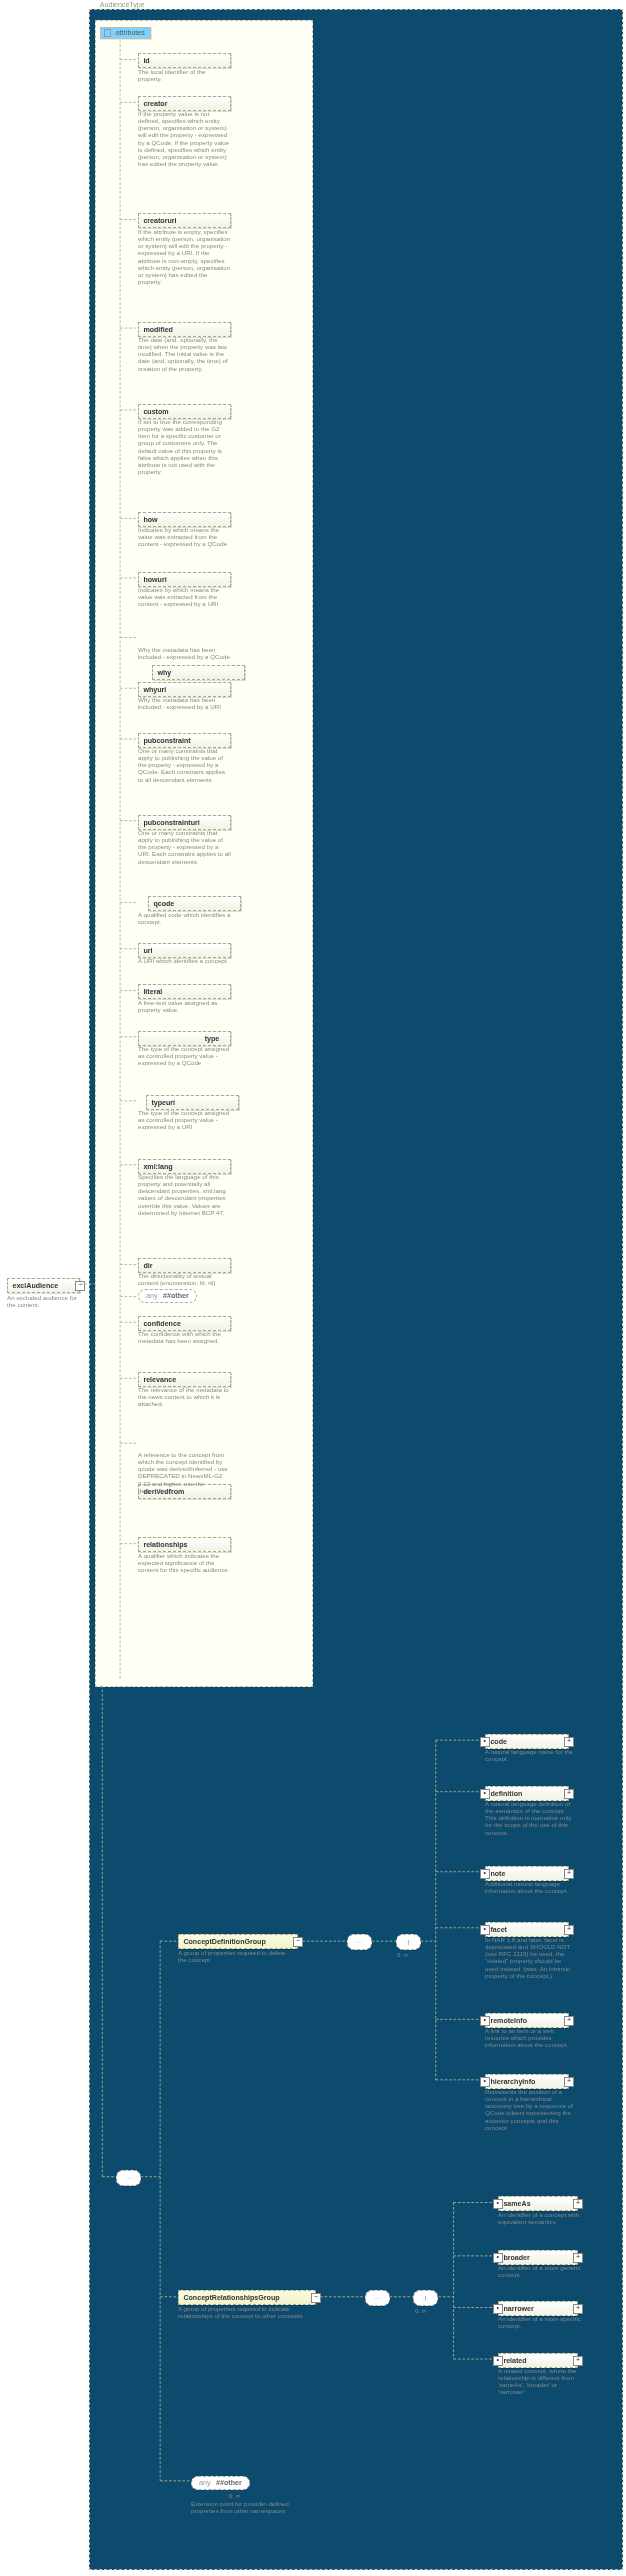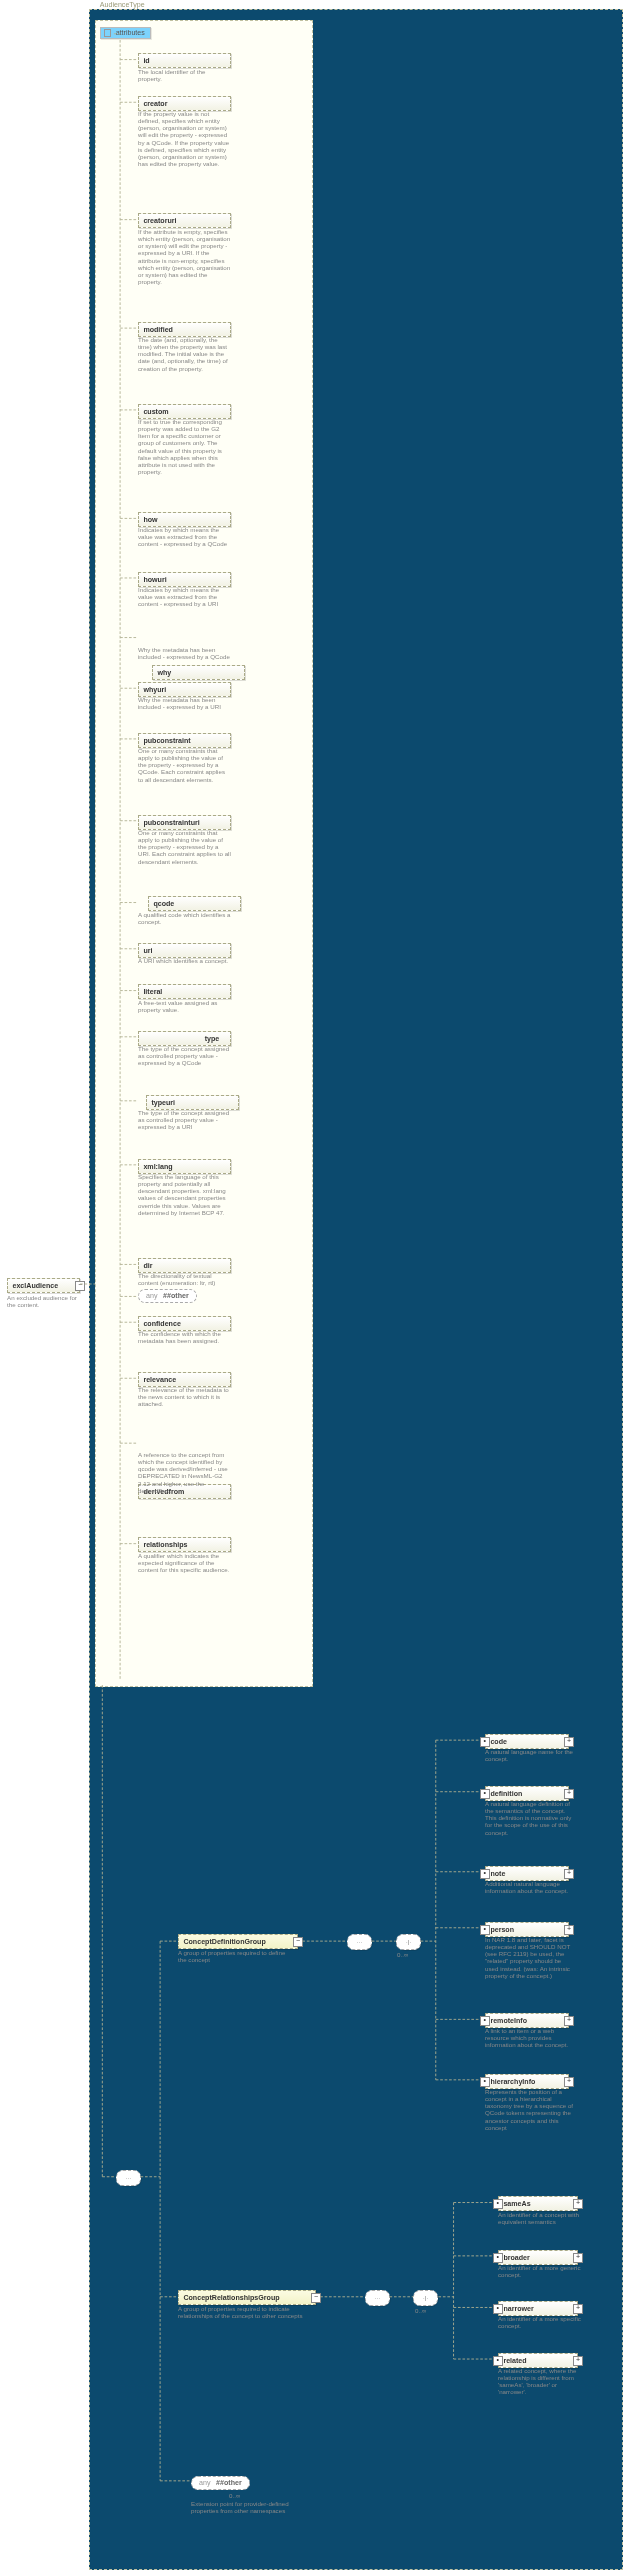--- a/index.html
+++ b/index.html
@@ -224,21 +224,21 @@
 <div class="occ" style="left:229px; top:2492px;">0..∞</div>
 <div class="desc" style="left:191px; top:2500px; width:98px;">Extension point for provider-defined properties from other namespaces</div>
 
 <div id="def-children">
       <div class="node dashed" style="left: 485px; top: 1734px; width: 84px;"><span class="expander left">•</span><span>code</span><span class="expander">+</span></div>
       <div class="desc" style="left: 485px; top: 1748px; width: 89px;">A natural language name for the concept.</div>
       <div class="node dashed" style="left: 485px; top: 1786px; width: 84px;"><span class="expander left">•</span><span>definition</span><span class="expander">+</span></div>
       <div class="desc" style="left: 485px; top: 1800px; width: 89px;">A natural language definition of the semantics of the concept. This definition is normative only for the scope of the use of this concept.</div>
       <div class="node dashed" style="left: 485px; top: 1866px; width: 84px;"><span class="expander left">•</span><span>note</span><span class="expander">+</span></div>
       <div class="desc" style="left: 485px; top: 1880px; width: 89px;">Additional natural language information about the concept.</div>
-      <div class="node dashed" style="left: 485px; top: 1922px; width: 84px;"><span class="expander left">•</span><span>person</span><span class="expander">+</span></div>
+      <div class="node dashed" style="left: 485px; top: 1922px; width: 84px;"><span class="expander left">•</span><span>facet</span><span class="expander">+</span></div>
       <div class="desc" style="left: 485px; top: 1936px; width: 89px;">In NAR 1.8 and later, facet is deprecated and SHOULD NOT (see RFC 2119) be used, the "related" property should be used instead. (was: An intrinsic property of the concept.)</div>
       <div class="node dashed" style="left: 485px; top: 2013px; width: 84px;"><span class="expander left">•</span><span>remoteInfo</span><span class="expander">+</span></div>
       <div class="desc" style="left: 485px; top: 2027px; width: 89px;">A link to an item or a web resource which provides information about the concept.</div>
       <div class="node dashed" style="left: 485px; top: 2074px; width: 84px;"><span class="expander left">•</span><span>hierarchyInfo</span><span class="expander">+</span></div>
       <div class="desc" style="left: 485px; top: 2088px; width: 89px;">Represents the position of a concept in a hierarchical taxonomy tree by a sequence of QCode tokens representing the ancestor concepts and this concept</div>
     </div>
 <div id="rel-children">
       <div class="node dashed" style="left: 498px; top: 2196px; width: 80px;"><span class="expander left">•</span><span>sameAs</span><span class="expander">+</span></div>
       <div class="desc" style="left: 498px; top: 2211px; width: 89px;">An identifier of a concept with equivalent semantics</div>
       <div class="node dashed" style="left: 498px; top: 2250px; width: 80px;"><span class="expander left">•</span><span>broader</span><span class="expander">+</span></div>

